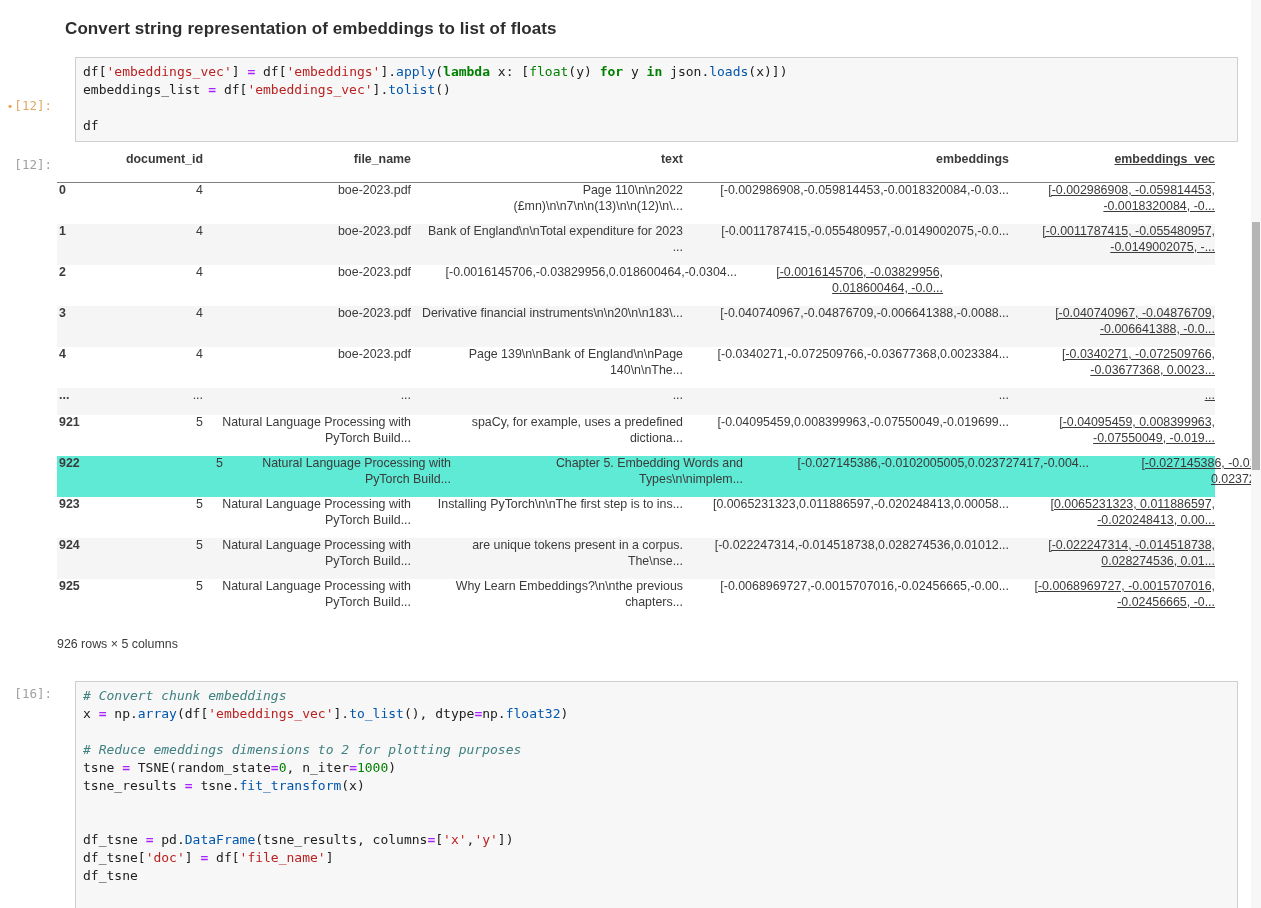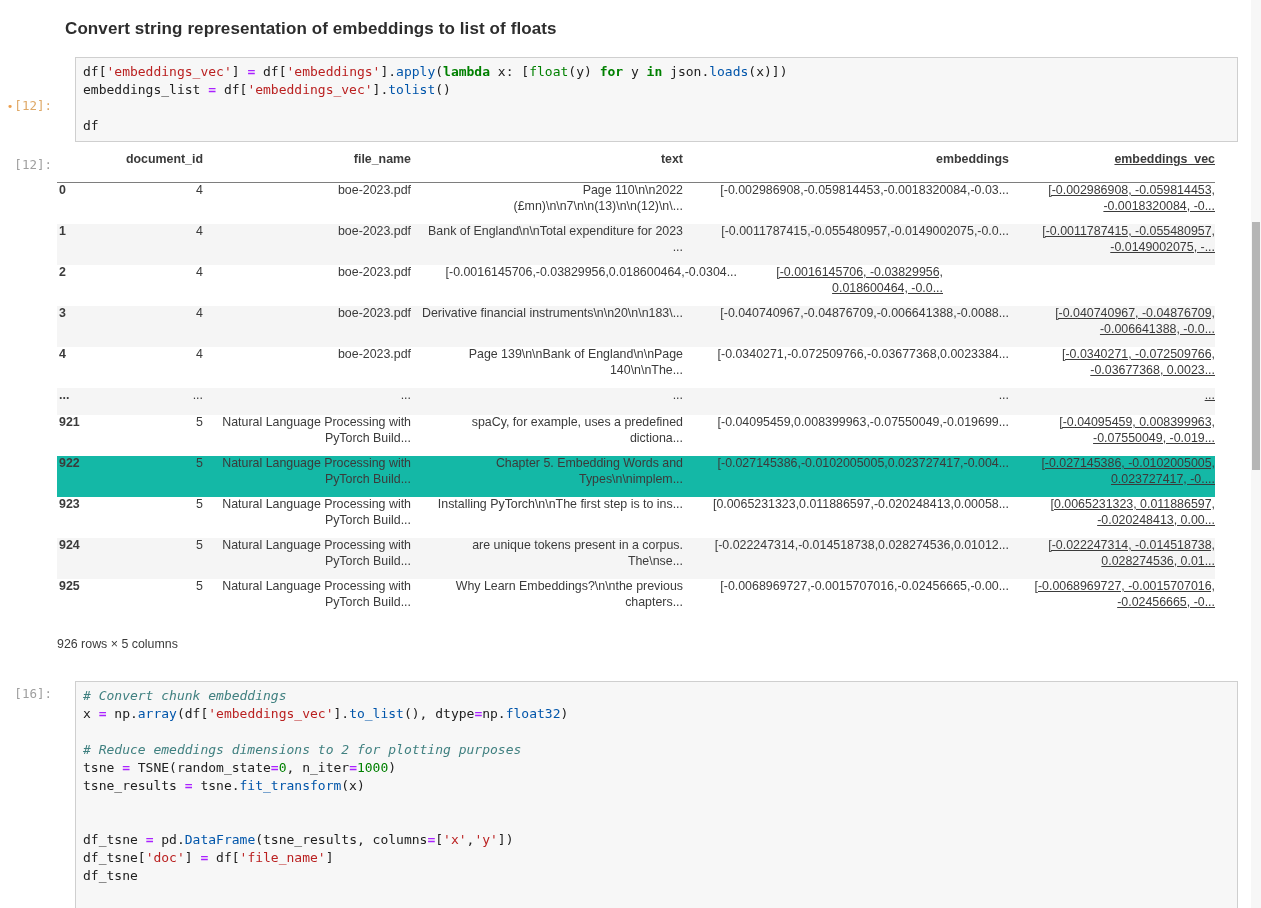--- a/index.html
+++ b/index.html
@@ -29,21 +29,21 @@
   .tk-c{color:#408080;font-style:italic;}
   .tk-n{color:#008000;}
 
   
   .cellrow.output{margin-top:10px;}
   .outbox{margin-left:5px;flex:1;}
   .dftable{width:1158px;font-size:12.4px;color:#3b3b3b;}
   .tr{display:flex;align-items:flex-start;min-height:41px;}
   .tr.head{min-height:30px;font-weight:bold;border-bottom:1px solid #7e7e7e;}
   .tr.stripe{background:#f5f5f5;}
-  .tr.hl{background:#14b8a6;}
+  .tr.hl{background:#5eead4;gap:20px;}
   .tr.compact{min-height:27px;}
   .td,.th{padding-left:8px;box-sizing:border-box;text-align:right;line-height:1.28;overflow-wrap:break-word;}
   .cidx{width:28px;flex:0 0 28px;text-align:left;font-weight:bold;padding-left:2px;}
   .c1{width:118px;flex:0 0 118px;}
   .c2{width:208px;flex:0 0 208px;}
   .c3{width:272px;flex:0 0 272px;}
   .c4{width:326px;flex:0 0 326px;}
   .c5{width:206px;flex:0 0 206px;text-decoration:underline;}
   .dfsummary{margin-top:17px;font-size:12.4px;color:#3b3b3b;}
 

